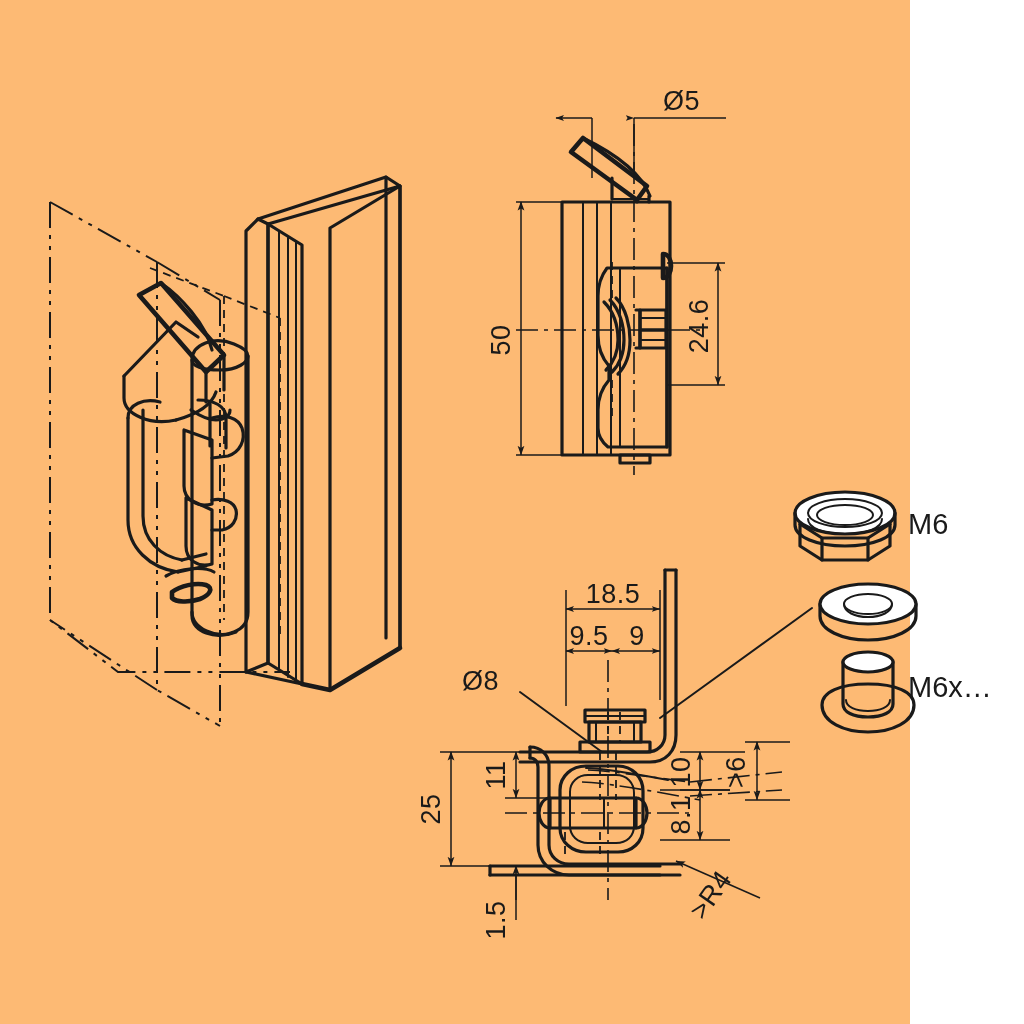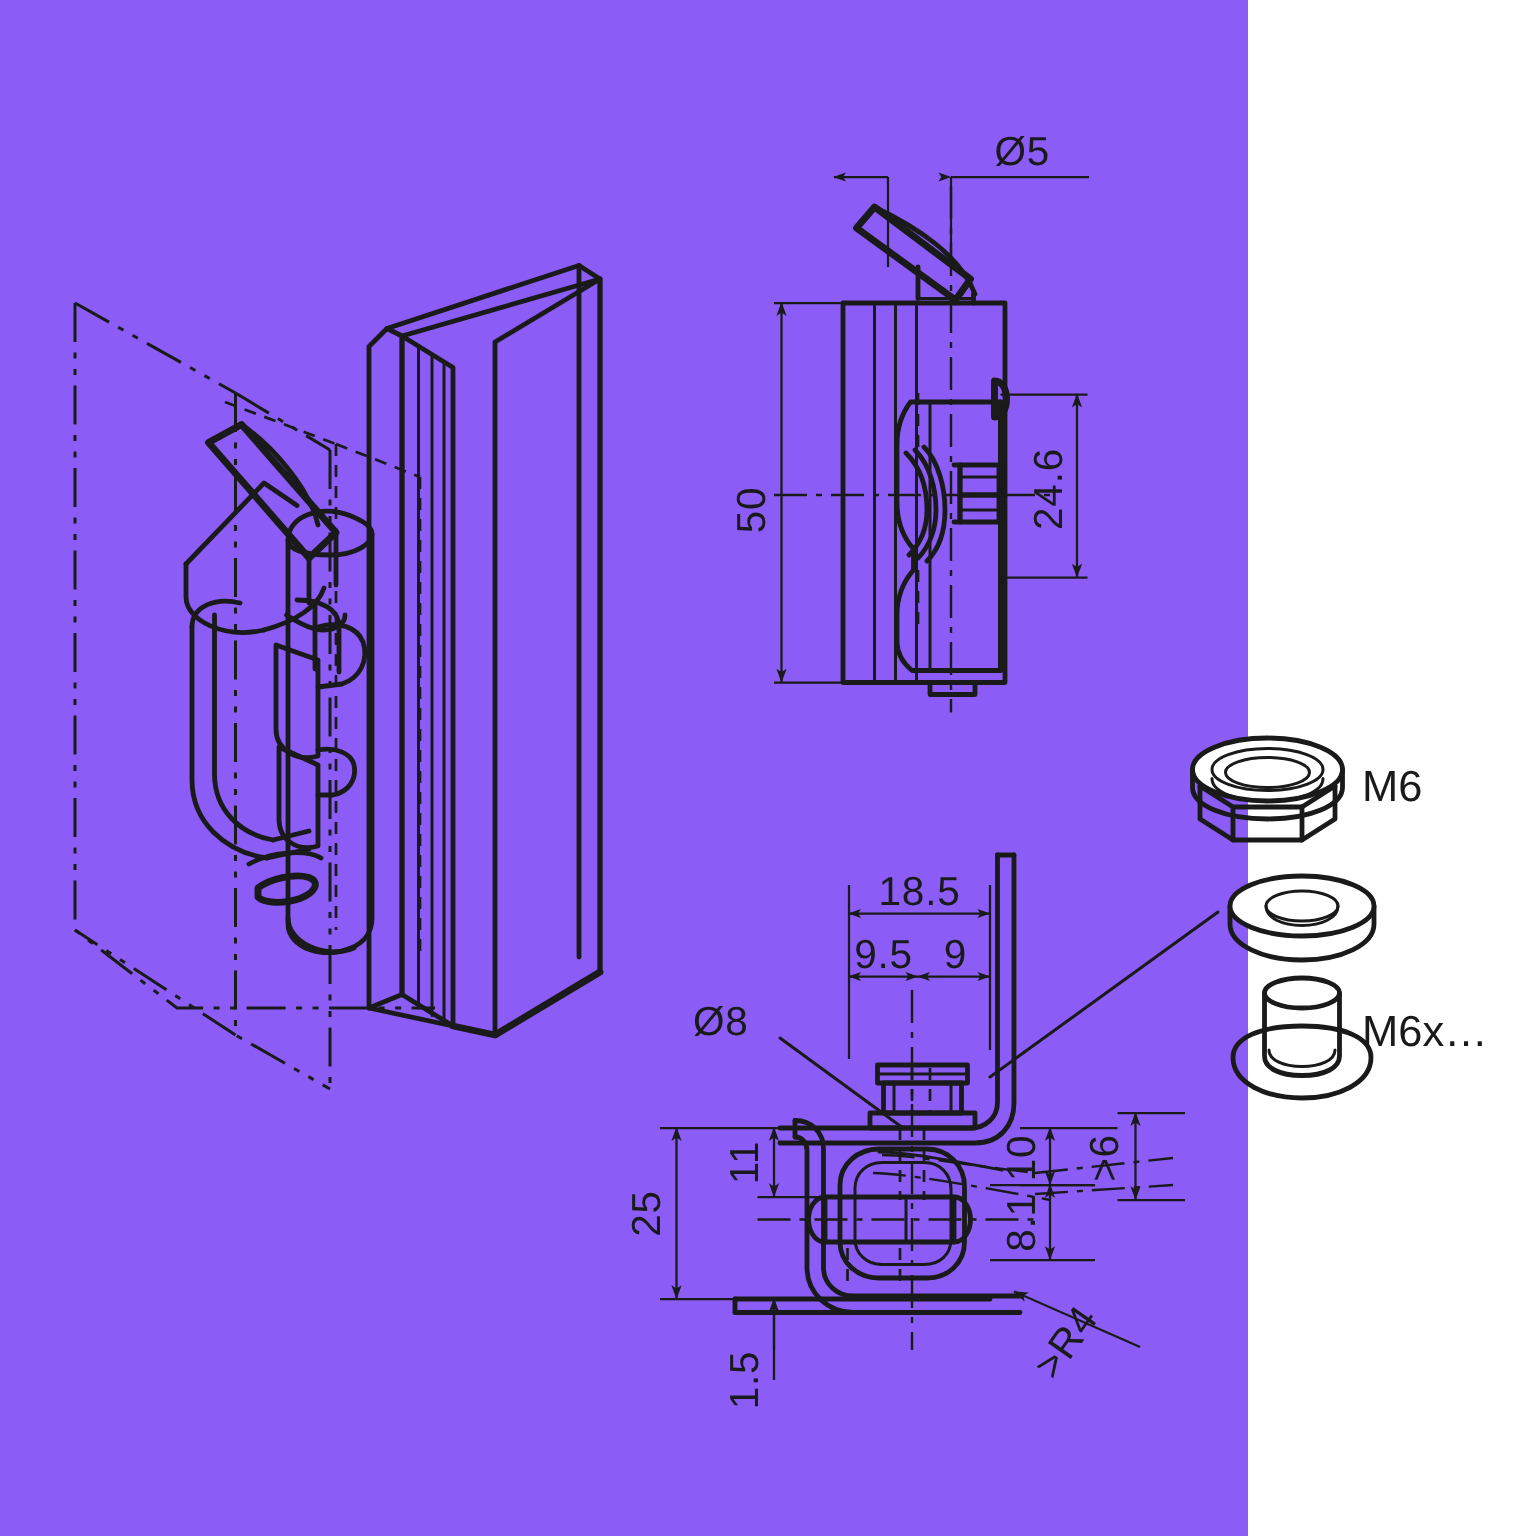--- a/index.html
+++ b/index.html
@@ -9,23 +9,23 @@
     background: #ffffff;
   }
   body {
     width: 1024px;
     height: 1024px;
     font-family: "Liberation Sans", sans-serif;
     overflow: hidden;
   }
   #sheet {
     position: relative;
-    width: 832px;
+    width: 910px;
     height: 1024px;
-    background: #8b5cf6;
+    background: #fdba74;
   }
   #drawing {
     position: absolute;
     left: 0;
     top: 0;
     width: 1024px;
     height: 1024px;
   }
   .dimtext {
     font-family: "Liberation Sans", sans-serif;

